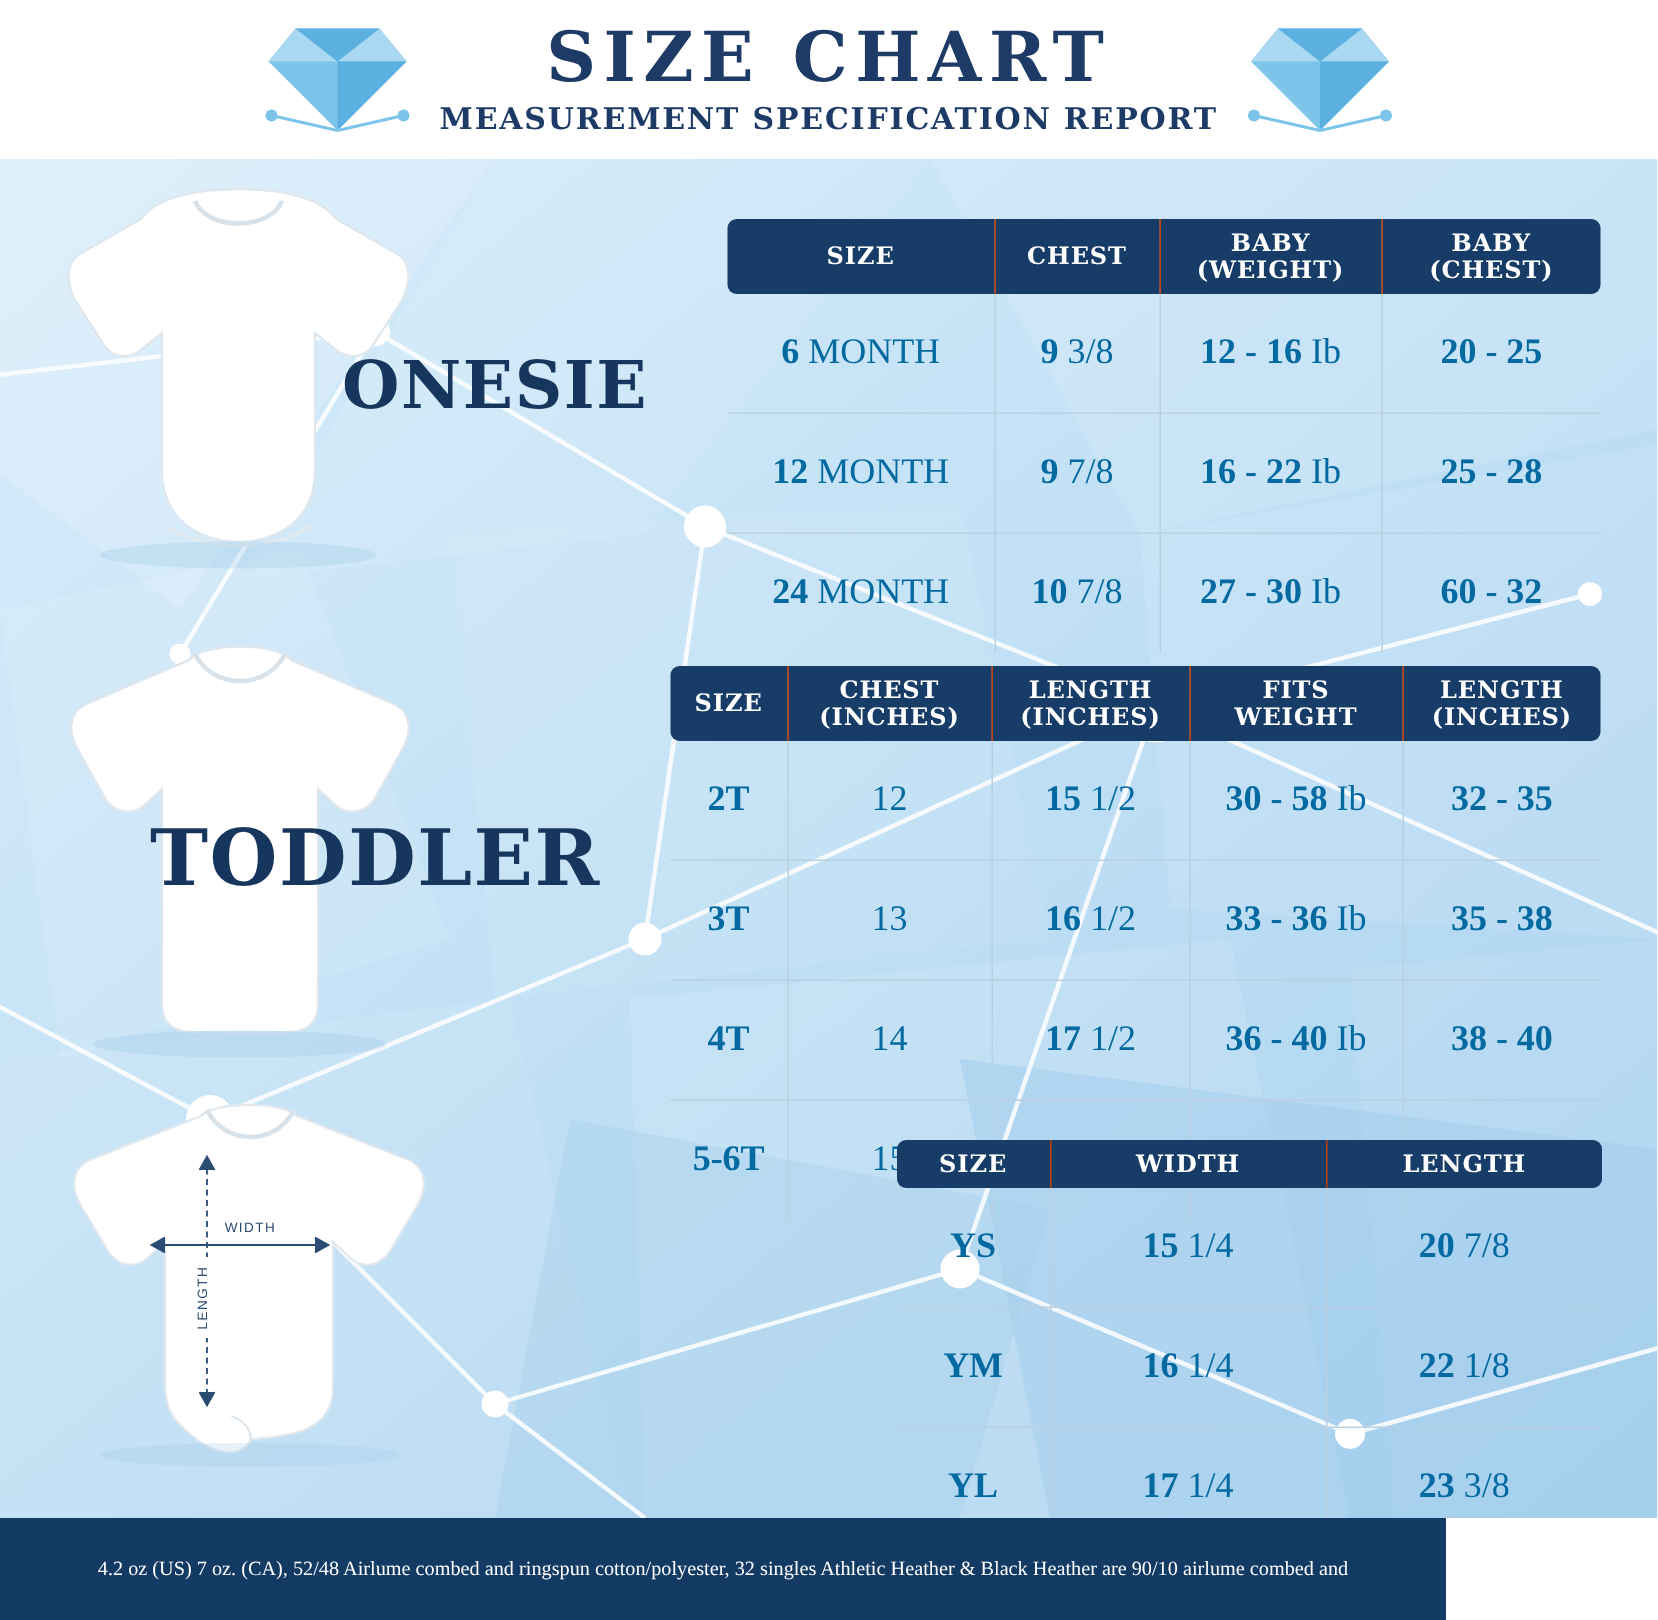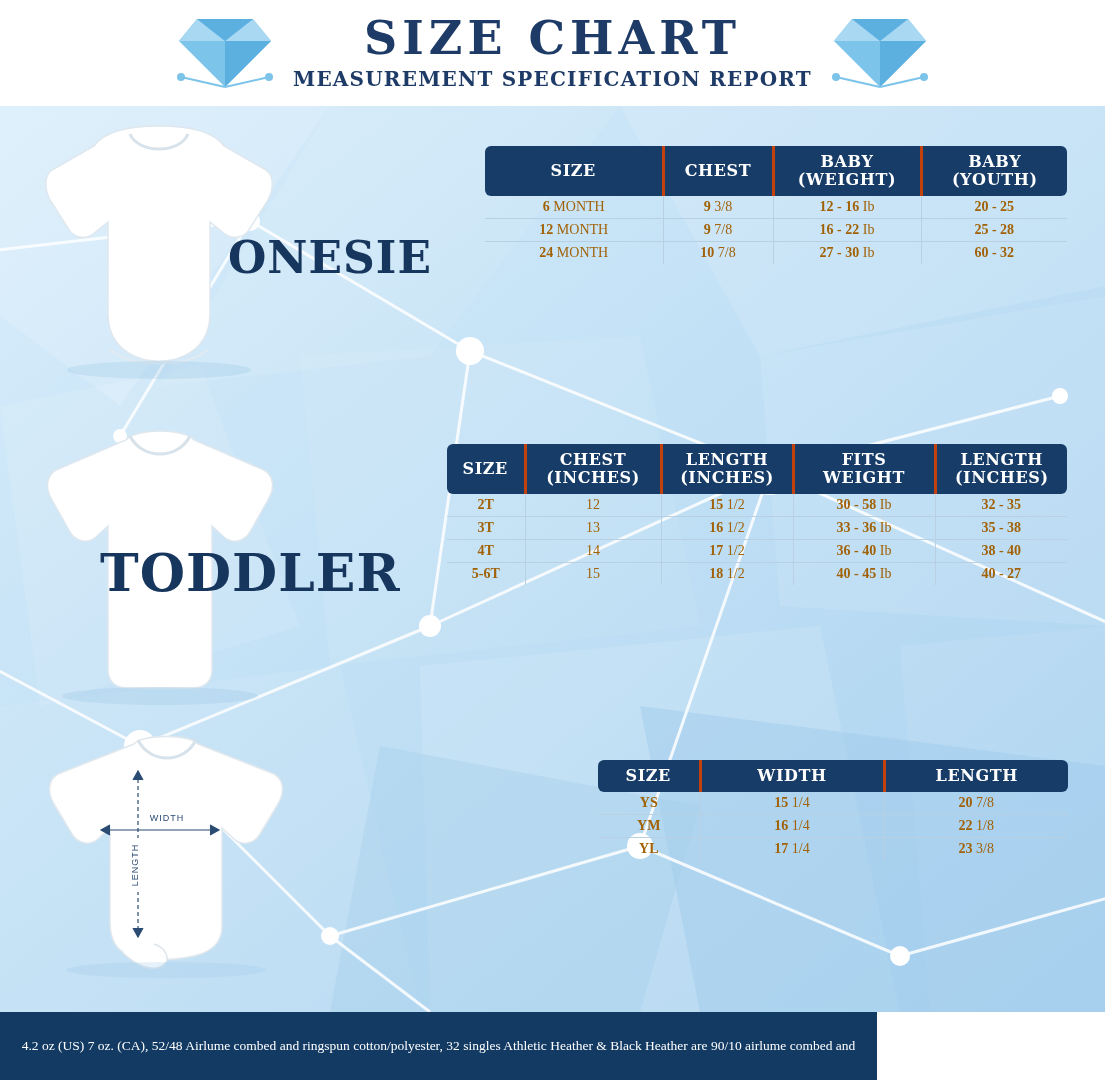--- a/index.html
+++ b/index.html
@@ -73,21 +73,21 @@
     overflow: hidden;
     background: linear-gradient(135deg, #cfe6f7 0%, #bcdcf3 35%, #a8d2ef 70%, #9ccbec 100%);
   }
   .bg svg { position: absolute; top: 0; left: 0; }
 
   
   .footer {
     position: absolute;
     left: 0;
     top: 1012px;
-    width: 877px;
+    width: 964px;
     height: 68px;
     background: #123a63;
     color: #ffffff;
     display: flex;
     flex-direction: column;
     align-items: center;
     justify-content: center;
     text-align: center;
     font-family: "Liberation Serif", serif;
     font-size: 13.5px;
@@ -122,30 +122,30 @@
   .sizetable thead th {
     background: #173c68;
     color: #ffffff;
     font-family: "DejaVu Serif", serif;
     font-weight: bold;
     font-size: 16px;
     letter-spacing: 0.6px;
     text-align: center;
     padding: 7px 4px;
     line-height: 1.12;
-    border-right: 3px solid #c2410c;
+    border-right: 1px solid #c2410c;
   }
   .sizetable thead th:last-child { border-right: none; }
   .sizetable thead tr th:first-child { border-top-left-radius: 6px; border-bottom-left-radius: 6px; }
   .sizetable thead tr th:last-child  { border-top-right-radius: 6px; border-bottom-right-radius: 6px; }
   .sizetable tbody td {
     text-align: center;
-    font-size: 14px;
-    color: #a16207;
-    padding: 3px 4px;
+    font-size: 24px;
+    color: #0369a1;
+    padding: 26px 4px;
     border-bottom: 1px solid #b9cfe2;
     border-right: 1px solid #b9cfe2;
     background: transparent;
   }
   .sizetable tbody tr:last-child td { border-bottom: none; }
   .sizetable tbody td:last-child { border-right: none; }
   .b { font-weight: bold; }
 
   #table-onesie  { left: 485px; top: 146px;  width: 582px; }
   #table-toddler { left: 447px; top: 444px;  width: 620px; }
@@ -313,21 +313,21 @@
         </th>
         <th>
           <span>CHEST</span>
         </th>
         <th>
           <span>BABY</span><br>
           <span>(WEIGHT)</span>
         </th>
         <th>
           <span>BABY</span><br>
-          <span>(YOUTH)</span>
+          <span>(CHEST)</span>
         </th>
       </tr>
     </thead>
     <tbody>
       <tr>
         <td><span class="b">6</span><span> MONTH</span></td>
         <td><span class="b">9</span><span> 3/8</span></td>
         <td><span class="b">12 - 16</span><span> Ib</span></td>
         <td><span class="b">20 - 25</span><span></span></td>
       </tr>

